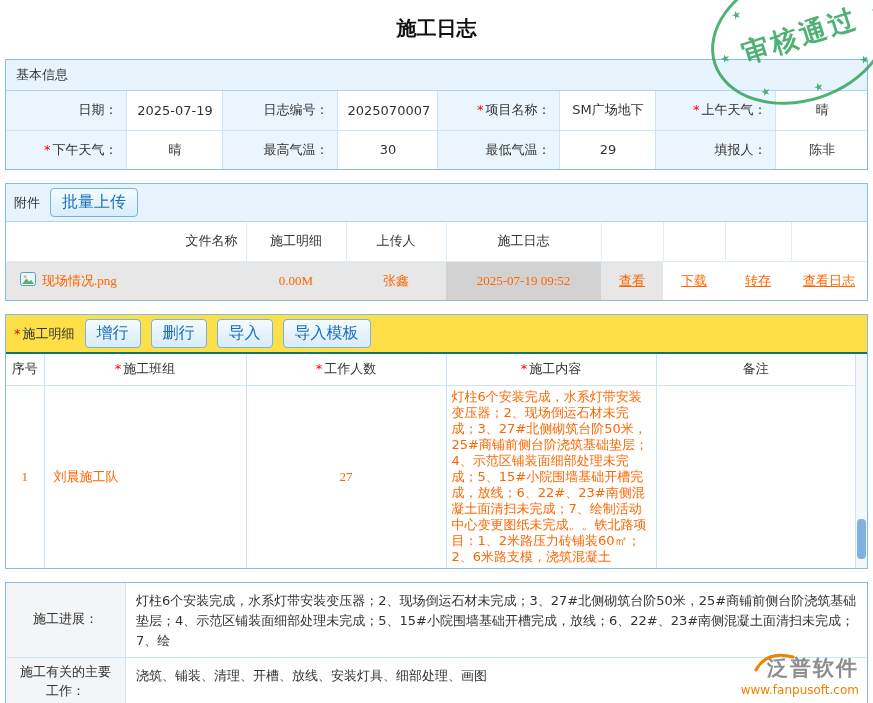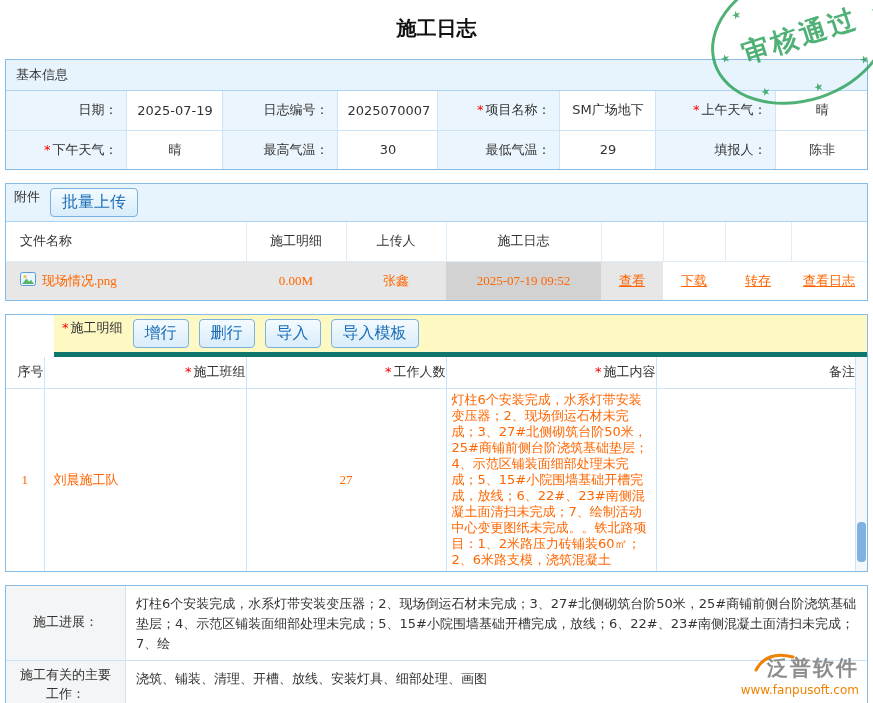--- a/index.html
+++ b/index.html
@@ -20,44 +20,44 @@
   .req { color: #f00; margin-right: 2px; }
   .od { color: #ff6600; font-family: Liberation Serif, serif; }
   .ctr { text-align: center; }
 
   
   .info-table td { border: 1px solid #cde4f7; height: 39px; padding: 4px 8px; font-size: 13px; overflow: hidden; white-space: nowrap; text-align: center; }
   .info-table td.lbl { background: #eaf5fd; text-align: right; }
   .info-table td.val { background: #fff; padding-left: 10px; }
 
   
-  .toolbar { display: flex; align-items: flex-start; gap: 10px; padding: 4px 8px; min-height: 33px; }
+  .toolbar { display: flex; align-items: center; gap: 10px; padding: 4px 8px; min-height: 33px; }
   .attach-toolbar { background: #e7f4fd; border-bottom: 1px solid #aed3f0; }
-  .detail-toolbar { background: #fef9c3; border-bottom: 5px solid #0f766e; margin-left: 48px; }
+  .detail-toolbar { background: #fde047; border-bottom: 2px solid #0f766e; }
   .btn {
     background: linear-gradient(#f4fbff, #d8ecfa); border: 1px solid #79b1e0; color: #1b6db6;
     font-size: 16px; padding: 3px 11px; border-radius: 4px; cursor: pointer;
     font-family: inherit; white-space: nowrap;
   }
 
   
   .attach-table td { height: 39px; font-size: 13px; padding: 4px 8px; border-right: 1px solid #dceefb; border-bottom: 1px solid #dceefb; overflow: hidden; white-space: nowrap; }
   .attach-table tr.hd td { background: #fff; }
   .attach-table tr.filerow td { border-bottom: none; border-right: none; }
-  .c-name { text-align: left; padding-left: 14px !important; }
+  .c-name { text-align: right; padding-left: 14px !important; }
   .rowbg { background: #e7e7e7; }
   .rowbg-dark { background: #d2d2d2; }
   .file-name { display: flex; align-items: center; gap: 6px; padding-left: 6px; }
   .lnk { color: #ff6600; text-decoration: underline; cursor: pointer; }
 
   
   .detail-wrap { position: relative; }
   .detail-table { width: calc(100% - 12px); }
   .detail-table td { border: 1px solid #cde4f7; font-size: 13px; }
-  .detail-table tr.dhd td { height: 31px; text-align: right; background: #fff; }
+  .detail-table tr.dhd td { height: 31px; text-align: center; background: #fff; }
   .detail-table tr.drow td { height: 169px; vertical-align: middle; }
   .team-cell { padding-left: 9px; }
   .content-cell { vertical-align: top !important; padding: 3px 5px; color: #ff6600; font-size: 12px; line-height: 16px; overflow: hidden; word-break: break-all; }
   .vscroll { position: absolute; top: 0; right: 0; bottom: 0; width: 12px; background: #f4f8fb; border-left: 1px solid #cde4f7; }
   .vscroll .thumb { position: absolute; left: 1px; width: 9px; bottom: 9px; height: 40px; background: #7fb2e2; border-radius: 4px; }
 
   
   .sum-row { display: flex; border-bottom: 1px solid #cde4f7; }
   .sum-row:last-child { border-bottom: none; }
   .sum-label { width: 120px; flex: 0 0 120px; background: #f4f5f6; border-right: 1px solid #cde4f7;

